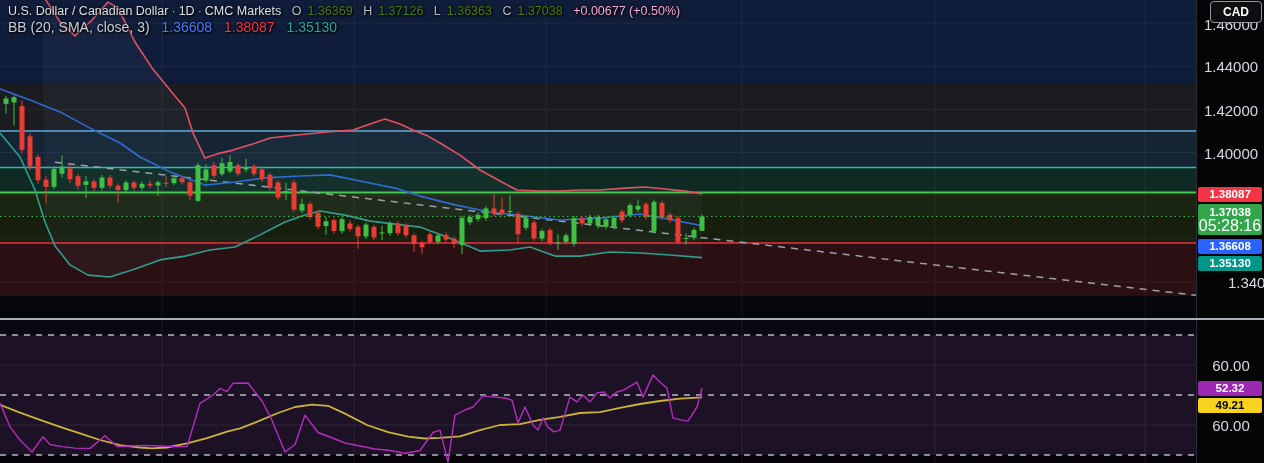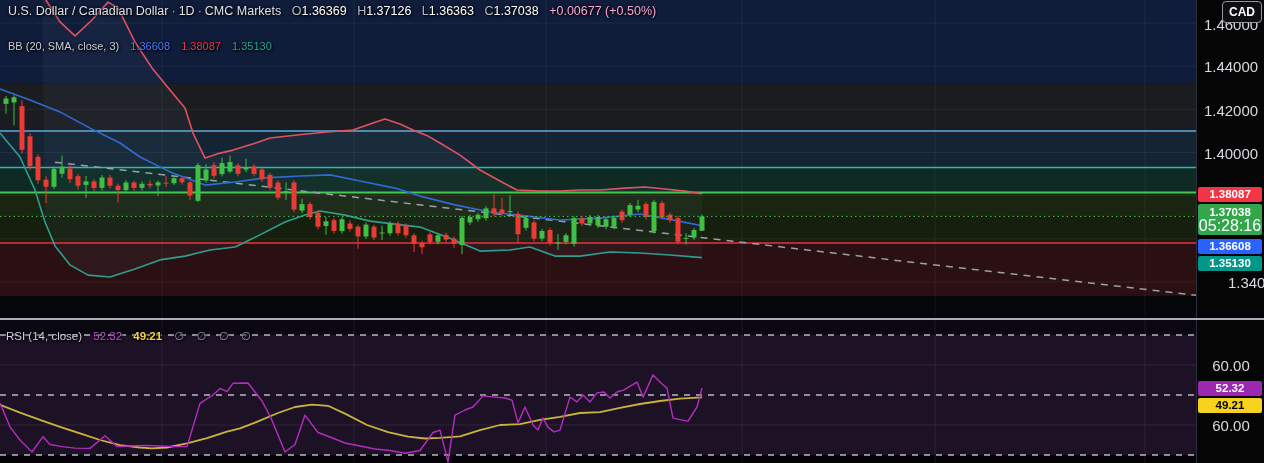--- a/index.html
+++ b/index.html
@@ -6,42 +6,42 @@
   #app{position:relative;width:1264px;height:463px;overflow:hidden;background:#05060a;
        font-family:"Liberation Sans","DejaVu Sans",sans-serif;-webkit-font-smoothing:antialiased;}
   #chart-area{position:absolute;left:0;top:0;width:1196px;height:463px;}
   svg{position:absolute;left:0;top:0;display:block;}
   
   .legend{position:absolute;left:8px;top:3px;z-index:30;line-height:16px;
           text-shadow:0 0 3px #000,1px 1px 2px #000;white-space:nowrap;}
   .lrow{font-size:12.5px;color:#dde1e8;}
   .lrow .sep{color:#aeb3bd;padding:0 3px;}
   .lrow .olbl{color:#b7bcc8;margin-left:7px;}
-  .lrow .oval{color:#ffffff;}
+  .lrow .oval{color:#4d7c0f;margin-left:6px;}
   .lrow .chg{color:#f9a8d4;margin-left:7px;}
-  .lrow2{font-size:11px;color:#c9cdd6;margin-top:19px;}
+  .lrow2{font-size:14px;color:#c9cdd6;margin-top:0;}
   .lrow2 .v-basis{color:#4a7dff;margin-left:8px;}
   .lrow2 .v-upper{color:#f23645;margin-left:8px;}
   .lrow2 .v-lower{color:#26a69a;margin-left:8px;}
   .rsi-legend{position:absolute;left:6px;top:329px;z-index:30;font-size:11.5px;color:#cdd1da;
           text-shadow:0 0 3px #000,1px 1px 2px #000;white-space:nowrap;}
   .rsi-legend .v-rsi{color:#c04ecb;margin-left:8px;}
   .rsi-legend .v-ma{color:#f2d33c;margin-left:8px;font-weight:bold;}
   .rsi-legend .nul{color:#8b8f99;margin-left:9px;}
   
   #axis{position:absolute;left:1196px;top:0;width:68px;height:463px;background:#050505;
         border-left:1px solid #2a2e39;z-index:20;}
   .axlbl{position:absolute;left:0;width:100%;text-align:center;transform:translateY(-50%);
          font-size:15px;color:#d6d9df;}
   .badge{position:absolute;left:1px;width:64px;border-radius:2px;text-align:center;
          font-size:11.5px;font-weight:bold;color:#fff;z-index:5;}
   .badge .sub{display:block;font-size:16px;font-weight:normal;margin-top:-2px;}
   #cad-btn{position:absolute;top:1px;right:3px;z-index:40;background:#0c0e12;color:#fff;
            border:1px solid #9598a1;border-radius:4px;font-size:12px;font-weight:bold;
-           padding:3px 6px;cursor:pointer;}
+           padding:3px 12px;cursor:pointer;}
   #separator{position:absolute;left:0;top:318px;width:1264px;height:2px;background:#a9aeb8;z-index:25;}
 </style>
 </head>
 <body>
 
 <div id="app">
 
   <div id="chart-area">
     <svg id="main-svg" width="1196" height="320">
         <rect x="0" y="-0.7380000000002624" width="1196" height="84.16200000000032" fill="#101d3a"></rect>
@@ -283,29 +283,20 @@
         <span class="chg">+0.00677 (+0.50%)</span>
       </div>
       <div class="lrow2">
         <span>BB (20, SMA, close, 3)</span>
         <span class="v-basis">1.36608</span>
         <span class="v-upper">1.38087</span>
         <span class="v-lower">1.35130</span>
       </div>
     </div>
 
-    <div class="rsi-legend">
-      <span>RSI (14, close)</span>
-      <span class="v-rsi">52.32</span>
-      <span class="v-ma">49.21</span>
-      <span class="nul">∅</span>
-      <span class="nul">∅</span>
-      <span class="nul">∅</span>
-      <span class="nul">∅</span>
-    </div>
   </div>
 
   <div id="separator"></div>
 
   <div id="axis">
     <button id="cad-btn">CAD</button>
   <div class="axlbl" style="top: 24px;">1.46000</div>
       <div class="axlbl" style="top: 66px;">1.44000</div>
       <div class="axlbl" style="top: 110px;">1.42000</div>
       <div class="axlbl" style="top: 153px;">1.40000</div>

